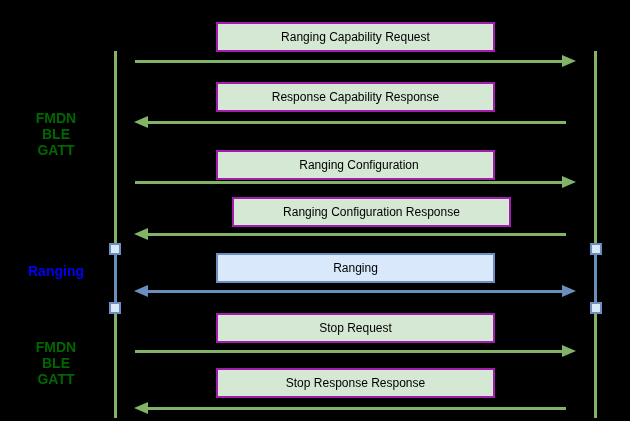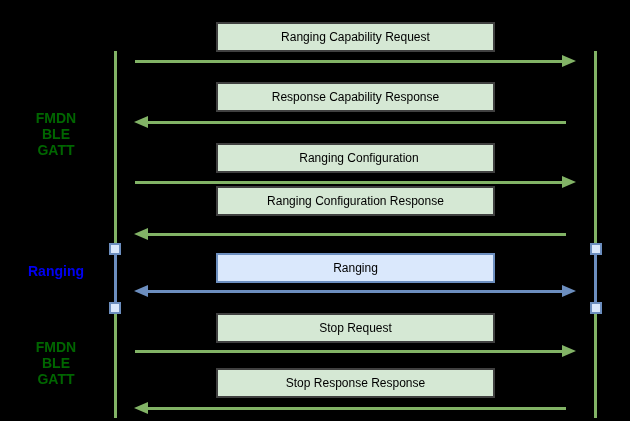--- a/index.html
+++ b/index.html
@@ -14,21 +14,21 @@
   .lifeline-blue-seg { position:absolute; top:250px; height:58px; width:3px; background:#6c8ebf; }
   .lifeline-blue-seg.left  { left:114px; }
   .lifeline-blue-seg.right { left:594px; }
   
   .act { position:absolute; width:12px; height:12px; box-sizing:border-box;
          background:#dae8fc; border:2px solid #6c8ebf; }
   
   .msg { position:absolute; left:216px; width:279px; height:30px; box-sizing:border-box;
          display:flex; align-items:center; justify-content:center;
          font-size:12px; color:#000; white-space:nowrap; }
-  .msg.green { background:#d5e8d4; border:2px solid #404040; }
+  .msg.green { background:#d5e8d4; border:2px solid #a21caf; }
   .msg.blue  { background:#dae8fc; border:2px solid #6c8ebf; }
   
   .arrow { position:absolute; height:13px; }
   .arrow .line { position:absolute; top:5px; height:3px; left:0; right:0; background:#82b366; }
   .arrow.blue .line { background:#6c8ebf; }
   .head { position:absolute; top:0; width:0; height:0;
           border-top:6.5px solid transparent; border-bottom:6.5px solid transparent; }
   .head.r { right:0; border-left:14px solid #82b366; }
   .head.l { left:0;  border-right:14px solid #82b366; }
   .arrow.blue .head.r { border-left-color:#6c8ebf; }
@@ -60,22 +60,22 @@
     <div>Ranging</div>
   </div>
   <div class="phase green" style="top:339px;">
     <div>FMDN</div>
     <div>BLE</div>
     <div>GATT</div>
   </div>
 
   <div class="msg green" style="top:22px;">Ranging Capability Request</div>
   <div class="msg green" style="top:82px;">Response Capability Response</div>
-  <div class="msg green" style="top:143px;padding-left:7px;">Ranging Configuration</div>
-  <div class="msg green" style="top:186px;">Ranging Configuration Response</div>
+  <div class="msg green" style="top:150px;padding-left:7px;">Ranging Configuration</div>
+  <div class="msg green" style="top:197px;margin-left:16px;">Ranging Configuration Response</div>
   <div class="msg blue" style="top:253px;">Ranging</div>
   <div class="msg green" style="top:313px;">Stop Request</div>
   <div class="msg green" style="top:368px;">Stop Response Response</div>
 
   <div class="arrow cap-r" style="top:55px; left:135px; width:441px;">
     <div class="line"></div>
     <div class="head r"></div>
   </div>
 
   <div class="arrow cap-l" style="top:116px; left:134px; width:432px;">

